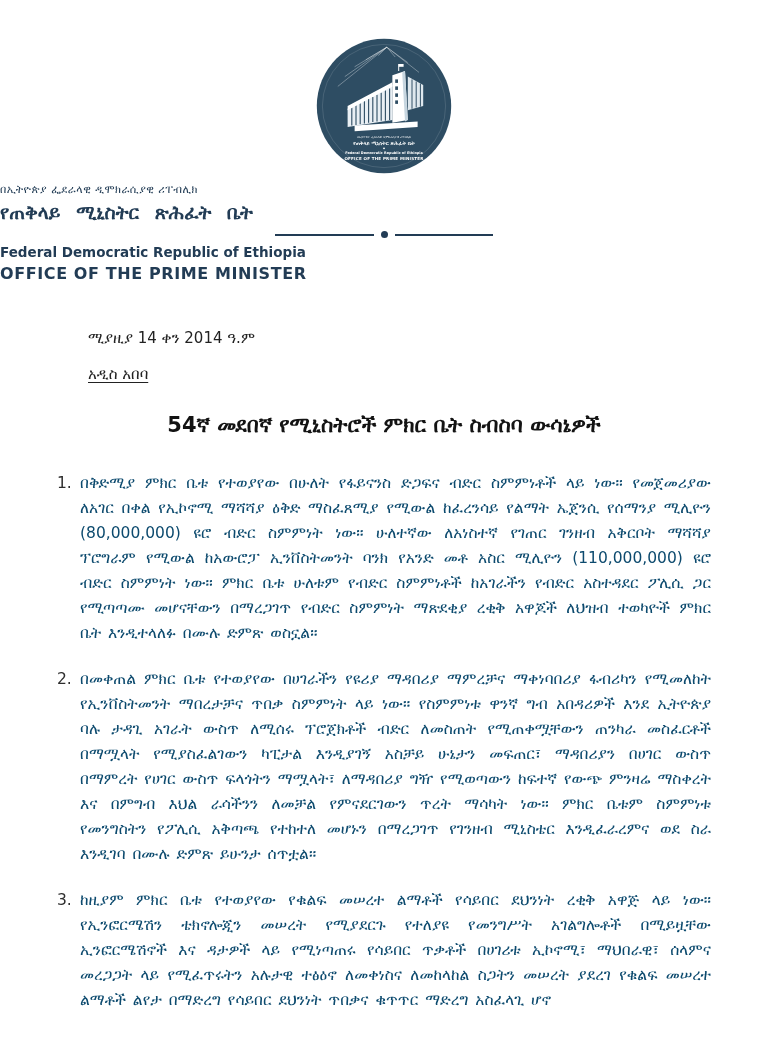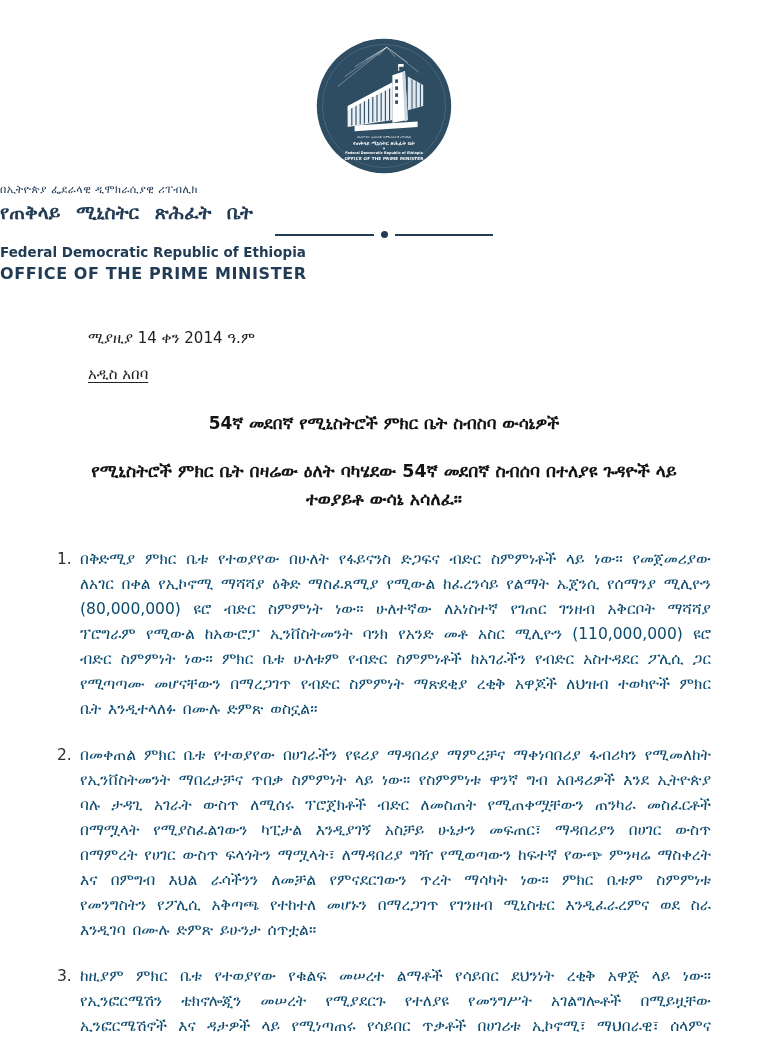--- a/index.html
+++ b/index.html
@@ -16,21 +16,21 @@
   .lh-divider { display:flex; align-items:center; justify-content:center; gap:7px; width:218px; margin:7px auto 6px; }
   .lh-divider .line { flex:1; height:2px; background:#223c55; }
   .lh-divider .dot { width:7px; height:7px; border-radius:50%; background:#223c55; }
   .org-en-small { color:#223c55; font-size:13.5px; font-weight:bold; }
   .org-en { color:#223c55; font-size:16px; font-weight:bold; letter-spacing:0.6px; margin-top:4px; }
 
   .date-line { margin:46px 0 0 88px; font-size:15px; color:#222; }
   .city { display:inline-block; margin:18px 0 0 88px; font-size:15px; color:#222;
           text-decoration:underline; text-underline-offset:3px;text-align:right; }
 
-  .doc-title { text-align:center; font-weight:bold; font-size:17px; color:#131313; margin-top:30px; }
+  .doc-title { text-align:center; font-weight:bold; font-size:21px; color:#131313; margin-top:30px; }
   .doc-subtitle { text-align:center; font-weight:bold; font-size:17.5px; color:#131313;
                   width:610px; margin:24px auto 0; line-height:28px; }
 
   .paragraphs { margin:34px 57px 0 57px; }
   .para { display:flex; margin-bottom:21px; }
   .para-num { flex:none; width:23px; font-size:15.5px; line-height:25px; color:#2e2e2e; }
   .para-text { flex:1; font-size:15.5px; line-height:25px; text-align:justify; text-align-last:left;
                color:#0c4a6e; word-spacing:2px; }
 </style>
 </head>
@@ -114,21 +114,20 @@
     </div>
 
     <div class="org-en-small">Federal Democratic Republic of Ethiopia</div>
     <div class="org-en">OFFICE OF THE PRIME MINISTER</div>
   </div>
 
   <div class="date-line">ሚያዚያ 14 ቀን 2014 ዓ.ም</div>
   <div><span class="city">አዲስ አበባ</span></div>
 
   <div class="doc-title">54ኛ መደበኛ የሚኒስትሮች ምክር ቤት ስብስባ ውሳኔዎች</div>
-  <div class="doc-subtitle">የሚኒስትሮች ምክር ቤት በዛሬው ዕለት ባካሄደው 54ኛ መደበኛ ስብሰባ በተለያዩ ጉዳዮች ላይ ተወያይቶ ውሳኔ አሳለፈ።</div>
 
   <div class="paragraphs">
 
     <div class="para">
       <div class="para-num">1.</div>
       <div class="para-text">በቅድሚያ ምክር ቤቱ የተወያየው በሁለት የፋይናንስ ድጋፍና ብድር ስምምነቶች ላይ ነው። የመጀመሪያው ለአገር በቀል የኢኮኖሚ ማሻሻያ ዕቅድ ማስፈጸሚያ የሚውል ከፈረንሳይ የልማት ኤጀንሲ የሰማንያ ሚሊዮን (80,000,000) ዩሮ ብድር ስምምነት ነው። ሁለተኛው ለአነስተኛ የገጠር ገንዘብ አቅርቦት ማሻሻያ ፕሮግራም የሚውል ከአውሮፓ ኢንቨስትመንት ባንክ የአንድ መቶ አስር ሚሊዮን (110,000,000) ዩሮ ብድር ስምምነት ነው። ምክር ቤቱ ሁለቱም የብድር ስምምነቶች ከአገራችን የብድር አስተዳደር ፖሊሲ ጋር የሚጣጣሙ መሆናቸውን በማረጋገጥ የብድር ስምምነት ማጽደቂያ ረቂቅ አዋጆች ለህዝብ ተወካዮች ምክር ቤት እንዲተላለፉ በሙሉ ድምጽ ወስኗል።</div>
     </div>
 
     <div class="para">
       <div class="para-num">2.</div>

